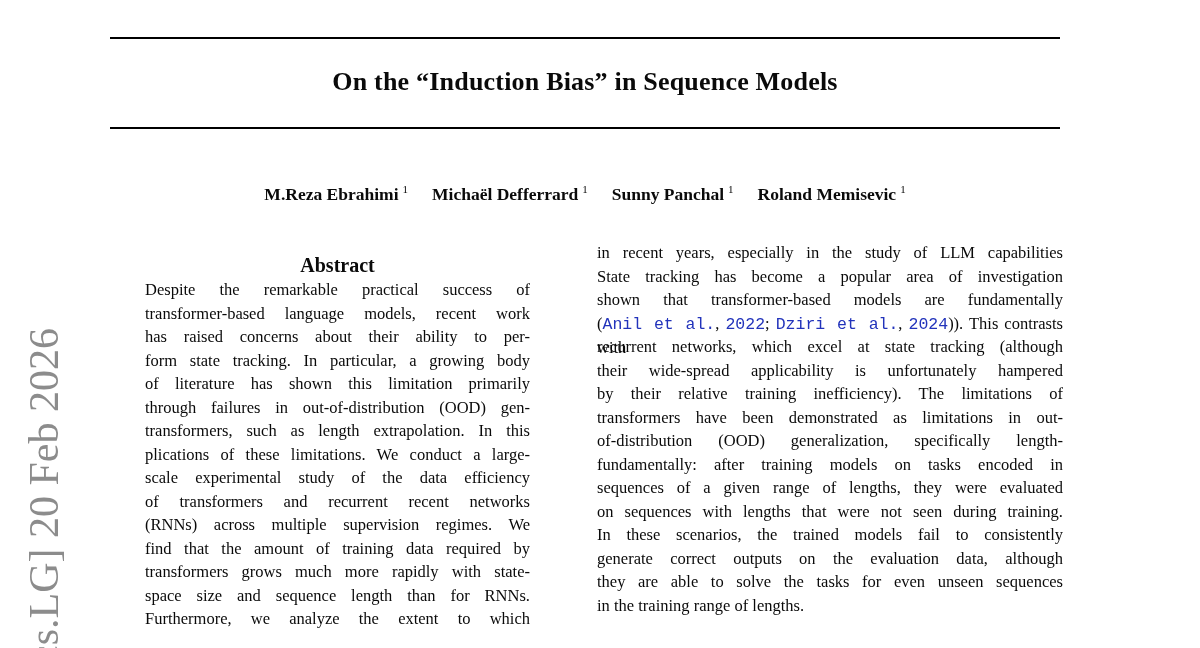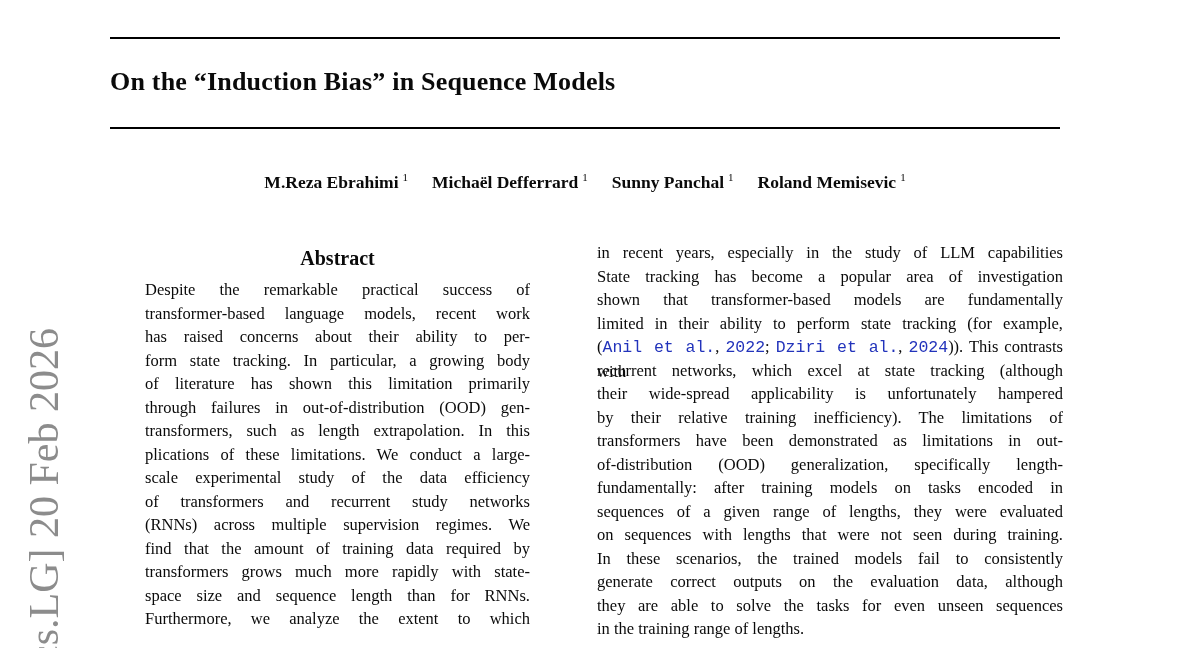--- a/index.html
+++ b/index.html
@@ -20,49 +20,49 @@
     background: #000;
   }
   .rule-top { top: 37px; }
   .rule-bottom { top: 127px; }
   .title {
     position: absolute;
     left: 110px;
     top: 66px;
     width: 950px;
     margin: 0;
-    text-align: left;
+    text-align: center;
     font-size: 26px;
     line-height: 32px;
     font-weight: bold;
     letter-spacing: 0.2px;
   }
   .authors {
     position: absolute;
     left: 110px;
     top: 170px;
     width: 950px;
     text-align: center;
     font-size: 17.5px;
     line-height: 24px;
     font-weight: bold;
     white-space: nowrap;
   }
-  .author { display: inline-block; margin: 0 12px; }
+  .author { display: inline-block; margin: 12px 12px; }
   .affil {
     font-weight: 400;
     font-size: 11px;
     vertical-align: super;
     line-height: 0;
     margin-left: 4px;
   }
   .abs-head {
     position: absolute;
     left: 145px;
-    top: 246px;
+    top: 253px;
     width: 385px;
     text-align: center;
     font-size: 20px;
     line-height: 24px;
     font-weight: bold;
   }
   .col {
     position: absolute;
     font-size: 16.5px;
     line-height: 23.5px;
@@ -113,34 +113,33 @@
 
   <div class="pline">Despite the remarkable practical success of</div>
       <div class="pline">transformer-based language models, recent work</div>
       <div class="pline">has raised concerns about their ability to per-</div>
       <div class="pline">form state tracking. In particular, a growing body</div>
       <div class="pline">of literature has shown this limitation primarily</div>
       <div class="pline">through failures in out-of-distribution (OOD) gen-</div>
       <div class="pline">transformers, such as length extrapolation. In this</div>
       <div class="pline">plications of these limitations. We conduct a large-</div>
       <div class="pline">scale experimental study of the data efficiency</div>
-      <div class="pline">of transformers and recurrent study networks</div>
+      <div class="pline">of transformers and recurrent recent networks</div>
       <div class="pline">(RNNs) across multiple supervision regimes. We</div>
       <div class="pline">find that the amount of training data required by</div>
       <div class="pline">transformers grows much more rapidly with state-</div>
       <div class="pline">space size and sequence length than for RNNs.</div>
       <div class="pline">Furthermore, we analyze the extent to which</div>
     </div>
 
   <div class="col col-right">
 
   <div class="pline">in recent years, especially in the study of LLM capabilities</div>
       <div class="pline">State tracking has become a popular area of investigation</div>
       <div class="pline">shown that transformer-based models are fundamentally</div>
-      <div class="pline">limited in their ability to perform state tracking (for example,</div>
       <div class="pline"><span>(</span><span class="cite">Anil et al.</span><span>, </span><span class="cite">2022</span><span>; </span><span class="cite">Dziri et al.</span><span>, </span><span class="cite">2024</span><span>)). This contrasts with</span></div>
       <div class="pline">recurrent networks, which excel at state tracking (although</div>
       <div class="pline">their wide-spread applicability is unfortunately hampered</div>
       <div class="pline">by their relative training inefficiency). The limitations of</div>
       <div class="pline">transformers have been demonstrated as limitations in out-</div>
       <div class="pline">of-distribution (OOD) generalization, specifically length-</div>
       <div class="pline">fundamentally: after training models on tasks encoded in</div>
       <div class="pline">sequences of a given range of lengths, they were evaluated</div>
       <div class="pline">on sequences with lengths that were not seen during training.</div>
       <div class="pline">In these scenarios, the trained models fail to consistently</div>

